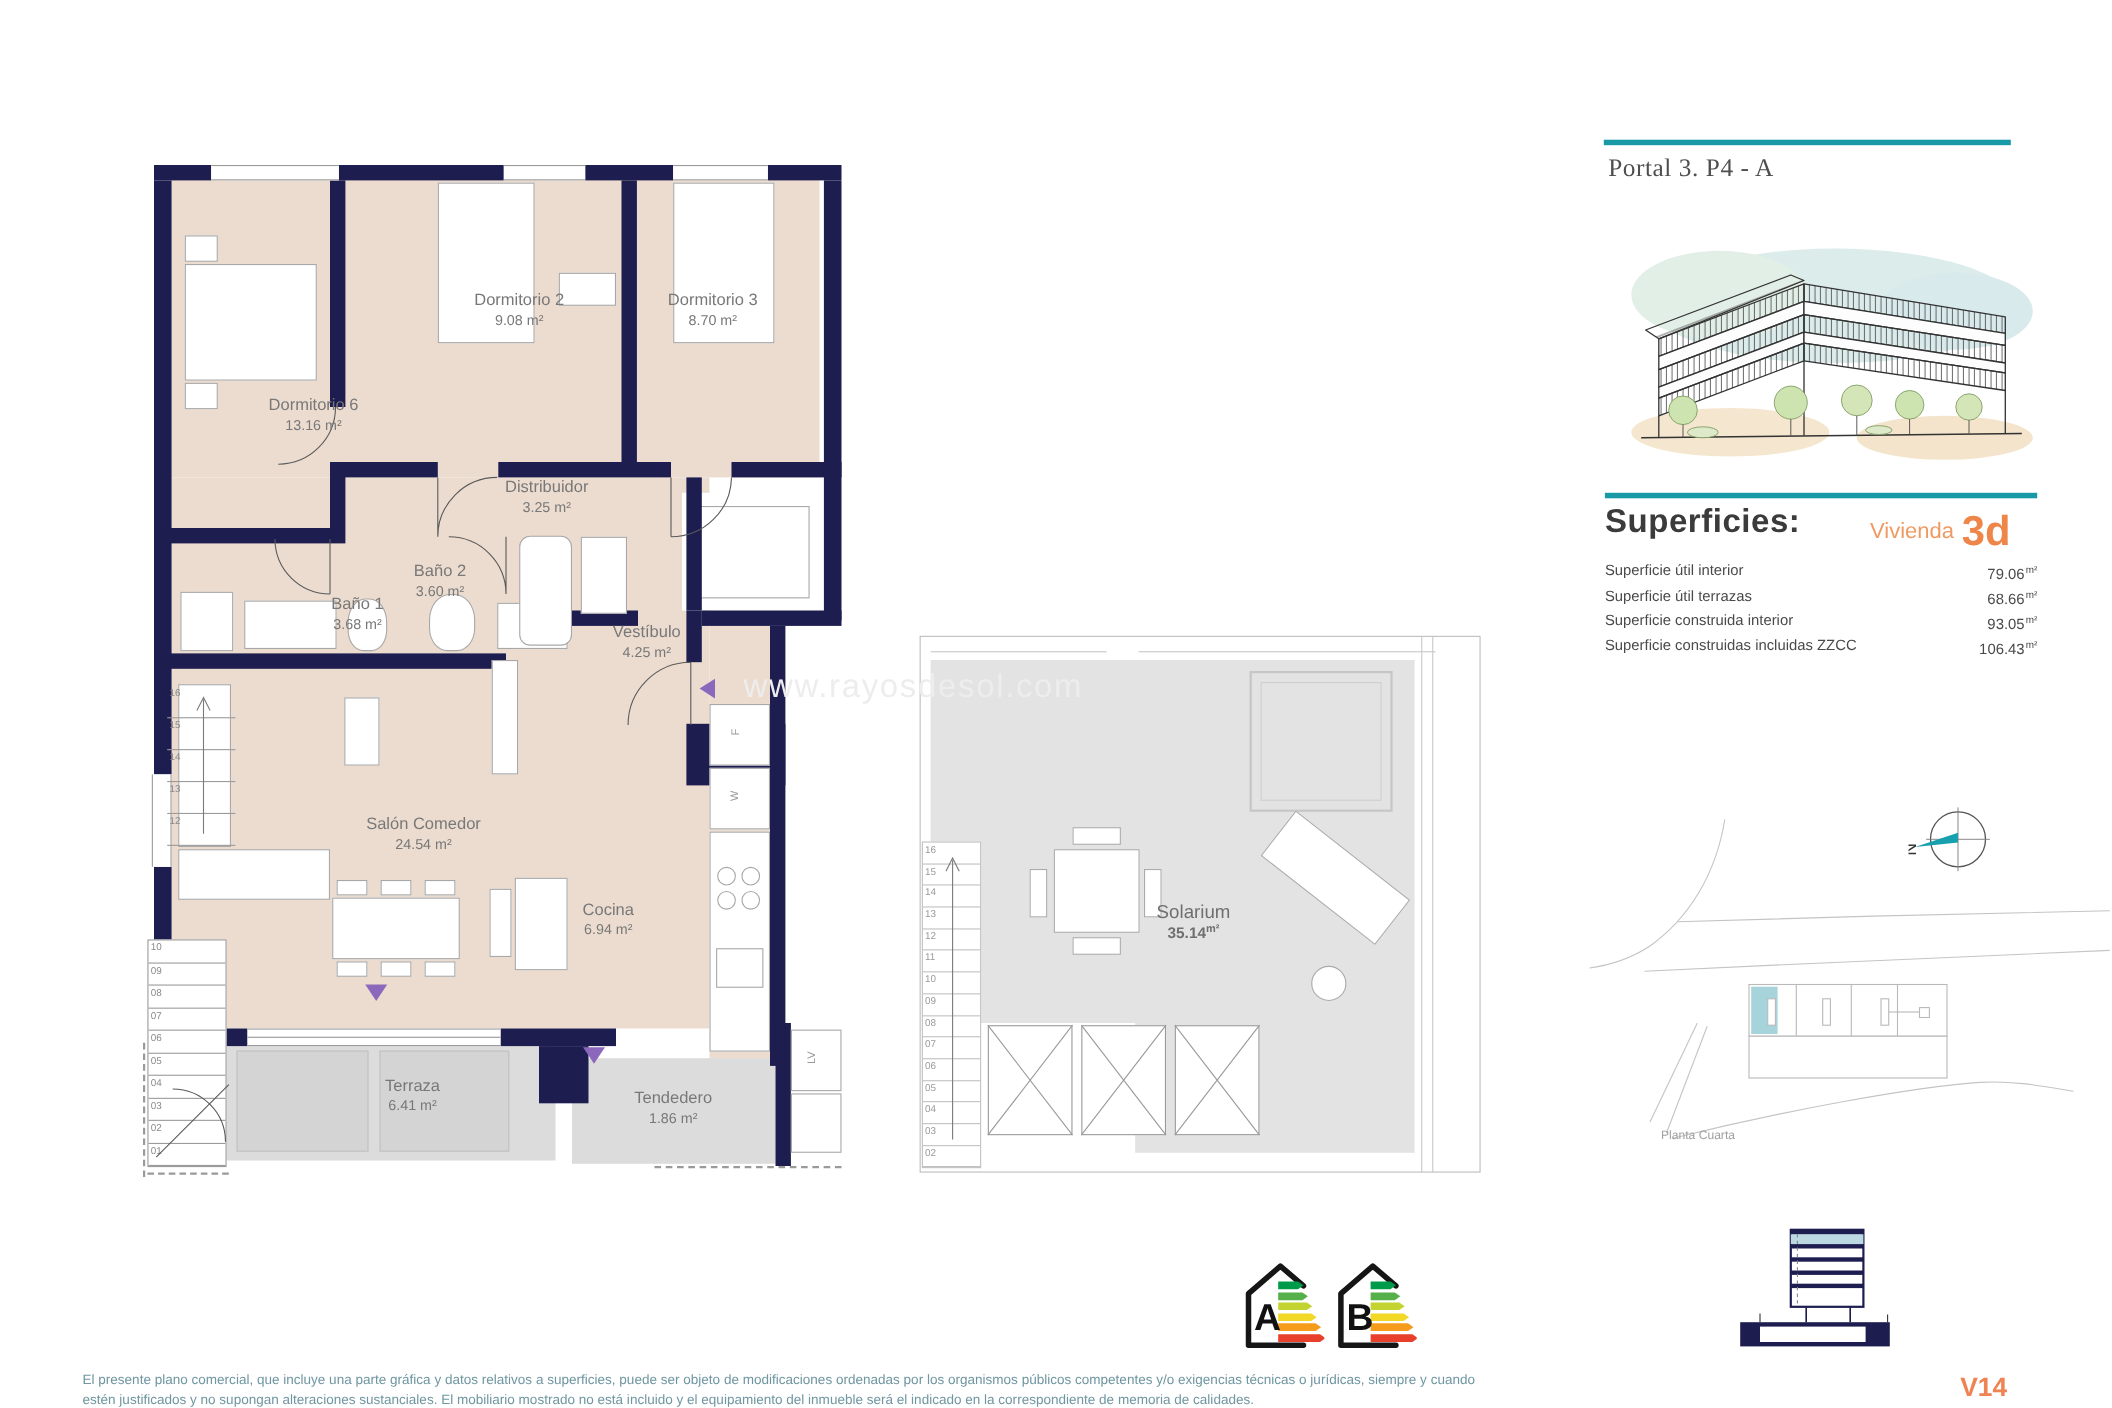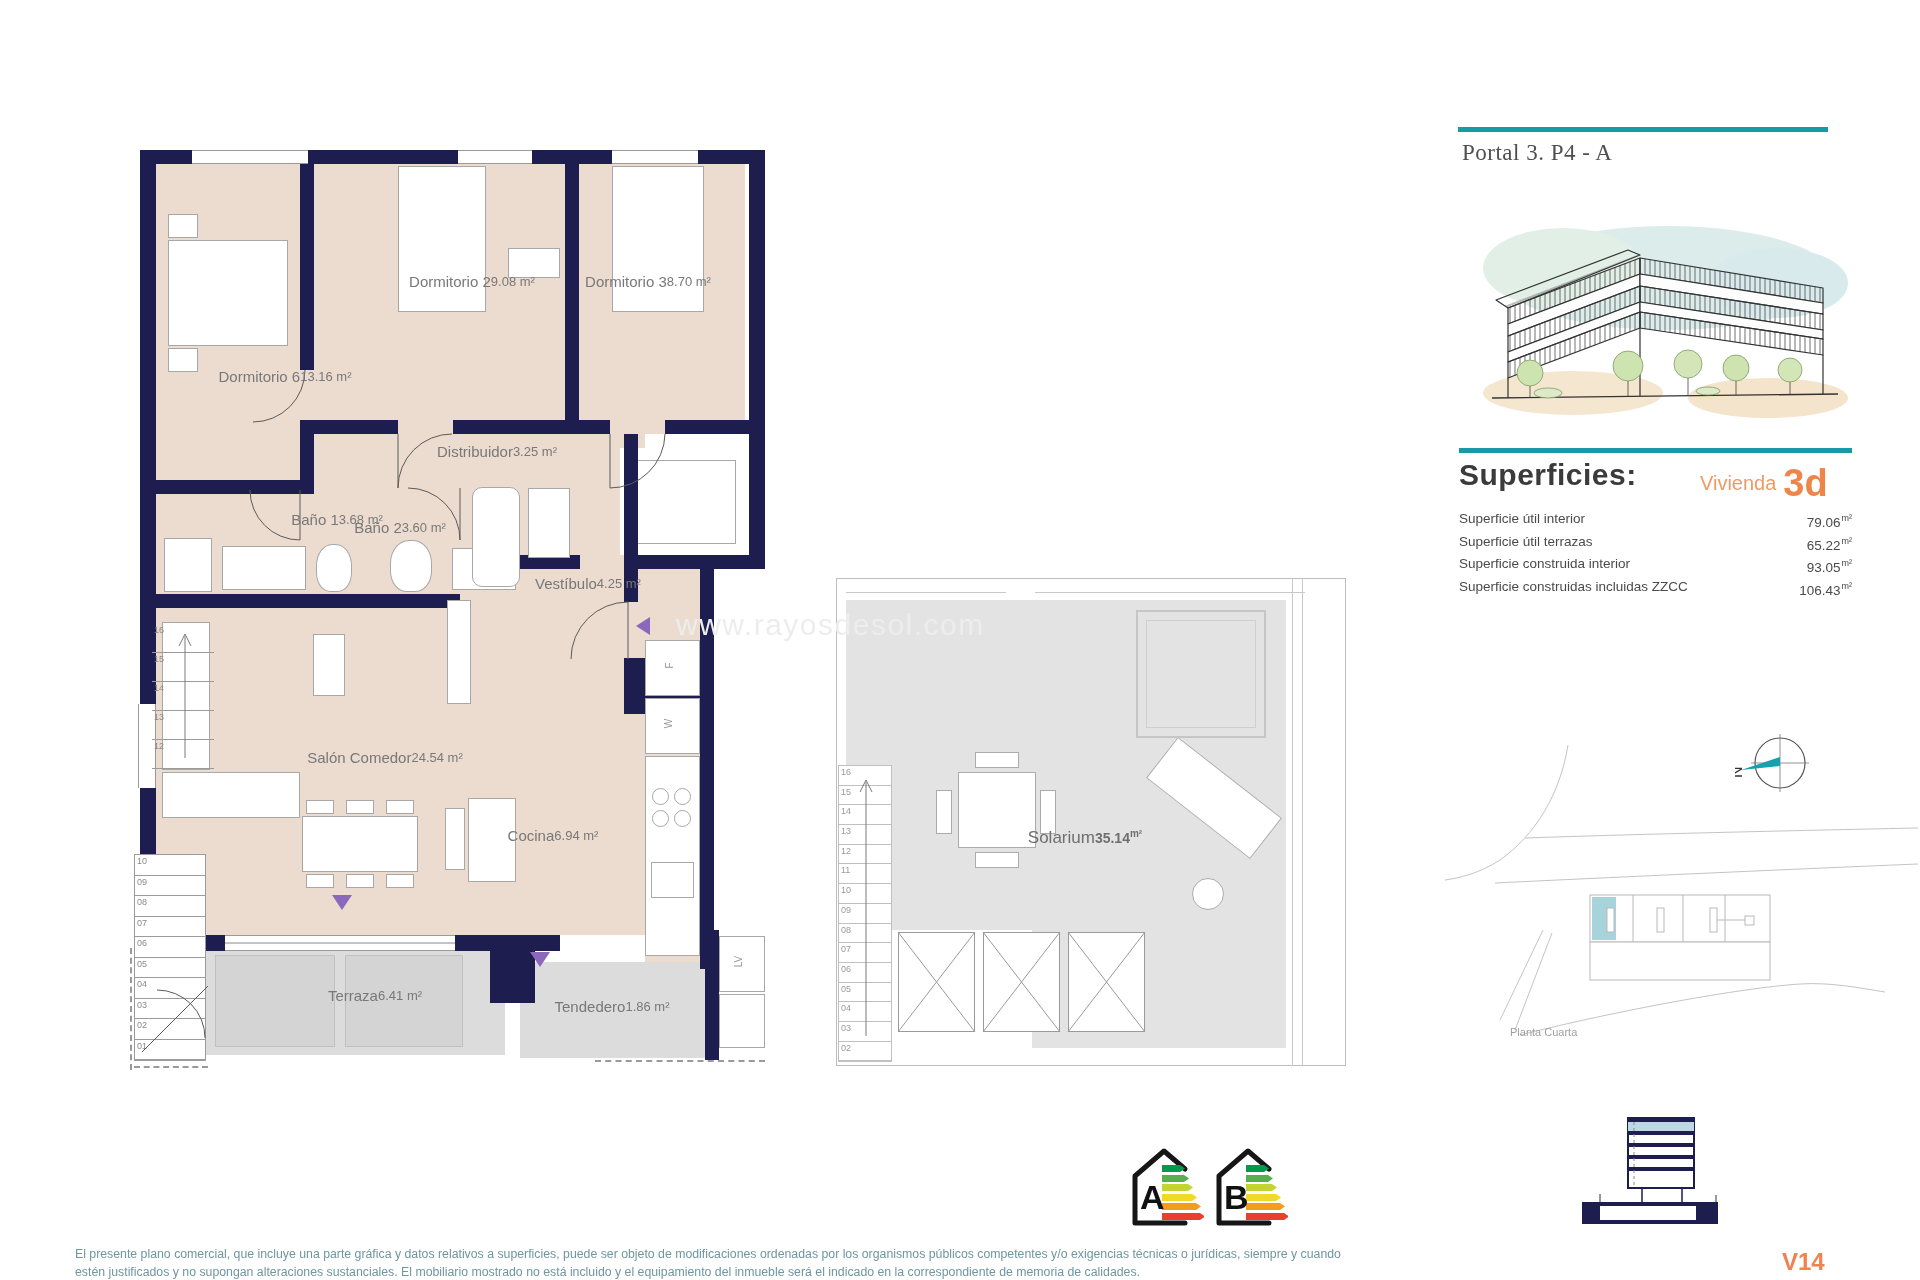--- a/index.html
+++ b/index.html
@@ -9,21 +9,21 @@
   .w{position:absolute;background:#1d1d4f;}
   .rm{position:absolute;background:#ecdccf;}
   .gz{position:absolute;background:#dcdcdc;}
   .f{position:absolute;background:#fff;border:1px solid #a8a8a8;box-sizing:border-box;}
   .f.round{border-radius:45% 45% 40% 40%;}
   .f.tubr{border-radius:10px;}
   .f.circ{border-radius:50%;}
   .gf{position:absolute;background:#d4d4d4;border:1px solid #c0c0c0;box-sizing:border-box;}
   .winh{position:absolute;background:#fff;border-top:1px solid #9a9a9a;border-bottom:1px solid #9a9a9a;box-sizing:border-box;}
   .winv{position:absolute;background:#fff;border-left:1px solid #9a9a9a;border-right:1px solid #9a9a9a;box-sizing:border-box;}
-  .rl{position:absolute;transform:translate(-50%,-50%);display:flex;flex-direction:row;align-items:center;color:#787878;font-size:15px;line-height:1.25;white-space:nowrap;z-index:30;}
+  .rl{position:absolute;transform:translate(-50%,-50%);display:flex;flex-direction:column;align-items:center;color:#787878;font-size:15px;line-height:1.25;white-space:nowrap;z-index:30;}
   .rl .ar{font-size:13px;}
   .rl.sol{font-size:17px;color:#6f6f6f;}
   .rl.sol .ar{font-size:14px;font-weight:bold;}
   .tri-down{position:absolute;width:0;height:0;border-left:10px solid transparent;border-right:10px solid transparent;border-top:15px solid #8b68bb;z-index:32;}
   .tri-left{position:absolute;width:0;height:0;border-top:9px solid transparent;border-bottom:9px solid transparent;border-right:14px solid #8b68bb;z-index:32;}
   .stairs{position:absolute;display:flex;flex-direction:column;z-index:25;}
   .stairs .cell{box-sizing:border-box;border-bottom:1px solid #9b9b9b;font-size:9px;color:#8a8a8a;line-height:1;padding:2px 0 0 2px;}
   .st-up .cell{height:29px;}
   .st-low{background:#fff;border:1px solid #9b9b9b;}
   .st-low .cell{height:20.5px;}
@@ -189,21 +189,21 @@
         <span class="ar">9.08 m²</span>
       </div>
     <div class="rl" style="left:648px;top:282px;">
         <span>Dormitorio 3</span>
         <span class="ar">8.70 m²</span>
       </div>
     <div class="rl" style="left:497px;top:452px;">
         <span>Distribuidor</span>
         <span class="ar">3.25 m²</span>
       </div>
-    <div class="rl" style="left:325px;top:520px;margin-left:12px;">
+    <div class="rl" style="left:325px;top:558px;">
         <span>Baño 1</span>
         <span class="ar">3.68 m²</span>
       </div>
     <div class="rl" style="left:400px;top:528px;">
         <span>Baño 2</span>
         <span class="ar">3.60 m²</span>
       </div>
     <div class="rl" style="left:588px;top:584px;">
         <span>Vestíbulo</span>
         <span class="ar">4.25 m²</span>
@@ -348,21 +348,21 @@
     <span class="vl">Vivienda</span>
     <span class="vc">3d</span>
   </div>
   <div class="sup-rows" style="left:1459px;top:509px;">
       <div class="sup-row">
       <span>Superficie útil interior</span>
       <span><span>79.06</span><span class="unit">m²</span></span>
     </div>
       <div class="sup-row">
       <span>Superficie útil terrazas</span>
-      <span><span>65.22</span><span class="unit">m²</span></span>
+      <span><span>68.66</span><span class="unit">m²</span></span>
     </div>
       <div class="sup-row">
       <span>Superficie construida interior</span>
       <span><span>93.05</span><span class="unit">m²</span></span>
     </div>
       <div class="sup-row">
       <span>Superficie construidas incluidas ZZCC</span>
       <span><span>106.43</span><span class="unit">m²</span></span>
     </div>
     </div>

